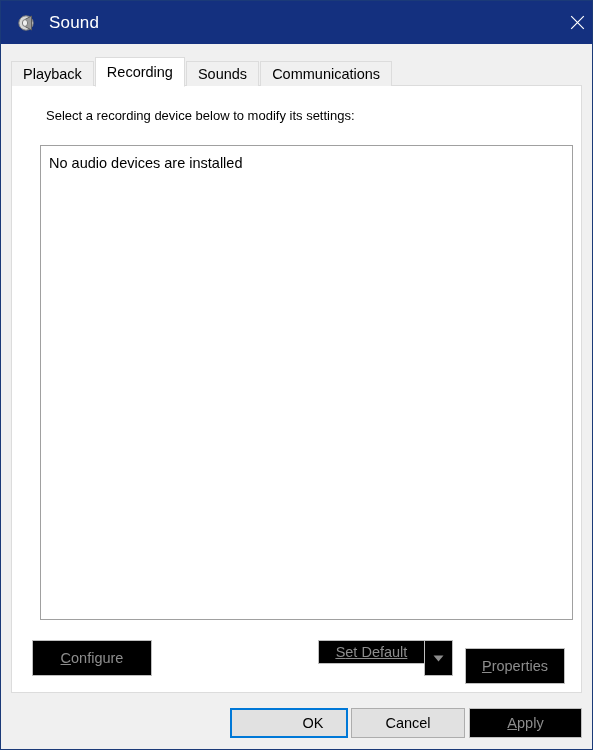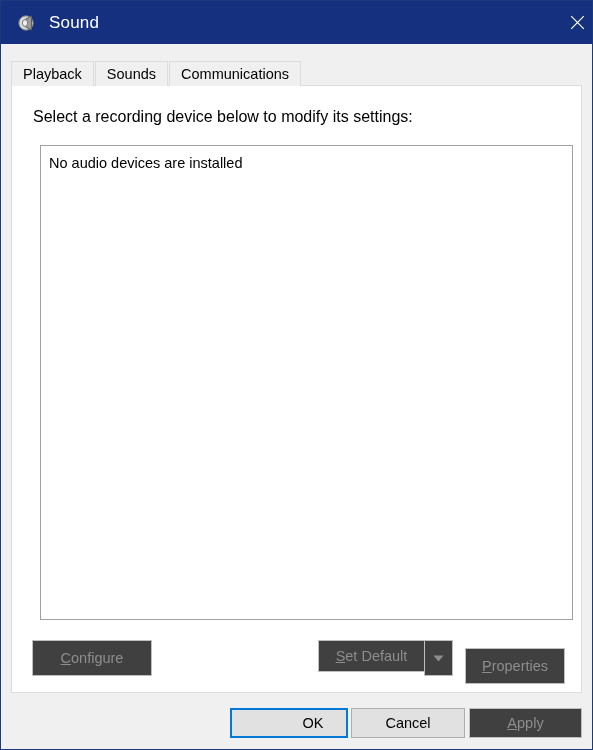--- a/index.html
+++ b/index.html
@@ -99,23 +99,23 @@
     top: 84px;
     width: 571px;
     height: 608px;
     box-sizing: border-box;
     background: #ffffff;
     border: 1px solid #dcdcdc;
     z-index: 2;
   }
   #instruction {
     position: absolute;
-    left: 21px;
+    left: 34px;
     top: 22px;
-    font-size: 16px;
+    font-size: 13px;
     color: #000000;
     white-space: nowrap;
   }
   #device-list {
     position: absolute;
     left: 28px;
     top: 59px;
     width: 533px;
     height: 475px;
     box-sizing: border-box;
@@ -145,21 +145,21 @@
     font-size: 14.5px;
     font-family: "Liberation Sans", sans-serif;
     display: flex;
     align-items: center;
     justify-content: center;
     cursor: default;
     user-select: none;
     white-space: nowrap;
   }
   .btn.disabled {
-    background: #404040;
+    background: #000000;
     border: 1px solid #bfbfbf;
     color: #8d8d8d;
   }
   .btn.normal {
     background: #e1e1e1;
     border: 1px solid #adadad;
     color: #000000;
   }
   .btn.default {
     background: #e1e1e1;
@@ -175,22 +175,23 @@
   }
   #setdefault-group {
     position: absolute;
     left: 286px; top: 0;
     width: 135px;
     height: 36px;
     display: flex;
   }
   #setdefault-button {
     width: 106px;
-    height: 32px;
+    height: 24px;
     border-right: none;
+    text-decoration: underline;
   }
   #setdefault-arrow {
     width: 29px;
     height: 36px;
   }
   #properties-button {
     position: absolute;
     left: 433px; top: 8px;
     width: 100px;
     height: 36px;
@@ -245,20 +246,23 @@
     <div id="close-button">
       <svg width="15" height="15" viewBox="0 0 15 15">
         <path d="M1.2 1.2 L13.8 13.8 M13.8 1.2 L1.2 13.8" stroke="#ffffff" stroke-width="1.2"></path>
       </svg>
     </div>
   </div>
 
   <div id="tabstrip">
     <div class="tab">
       <span>Playback</span>
+    </div>
+    <div class="tab active">
+      <span>Recording</span>
     </div>
     <div class="tab">
       <span>Sounds</span>
     </div>
     <div class="tab">
       <span>Communications</span>
     </div>
   </div>
 
   <div id="tabpanel">

